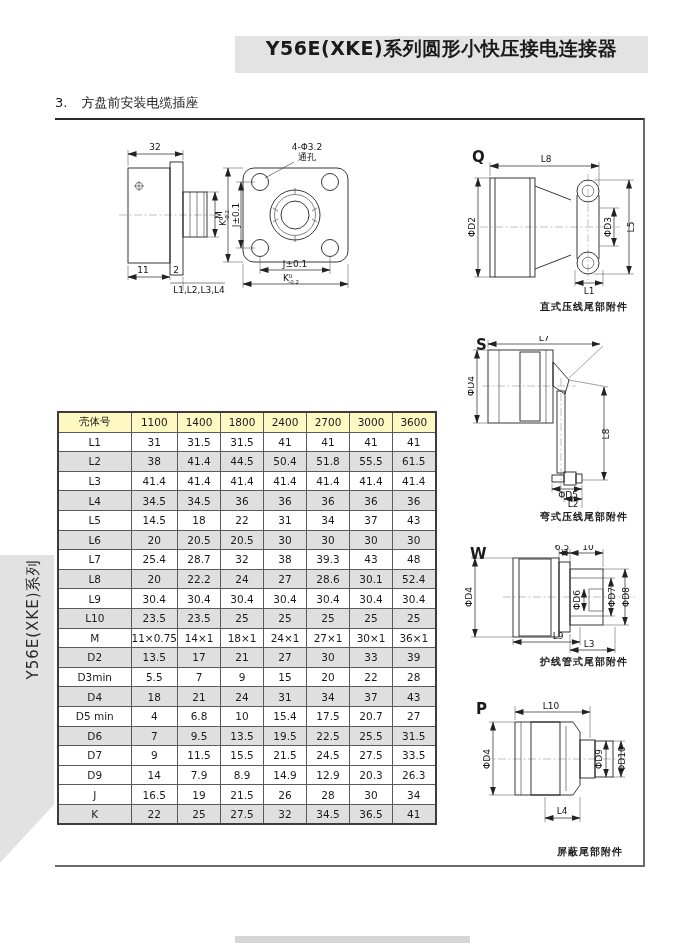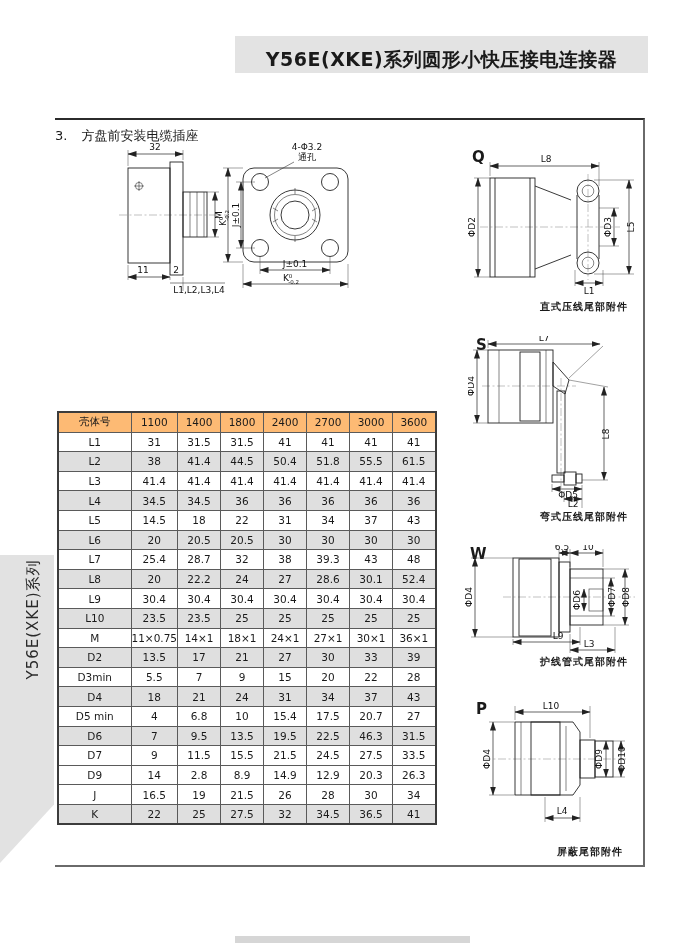--- a/index.html
+++ b/index.html
@@ -1,41 +1,41 @@
 <!DOCTYPE html>
 <html><head>
 <meta charset="utf-8">
 <style>
   html,body{margin:0;padding:0;width:700px;height:943px;background:#fff;
     font-family:"DejaVu Sans","Liberation Sans",sans-serif;color:#1a1a1a;overflow:hidden;}
   .abs{position:absolute;}
   
   .title-bar{left:235px;top:36px;width:413px;height:37px;background:#e3e3e3;
-    display:flex;align-items:flex-end;justify-content:center;font-size:19px;font-weight:bold;letter-spacing:.5px;}
-  .section-heading{left:55px;top:94px;font-size:13px;margin-top:33px;}
+    display:flex;align-items:flex-start;justify-content:center;font-size:19px;font-weight:bold;letter-spacing:.5px;}
+  .section-heading{left:55px;top:94px;font-size:13px;}
   .section-heading .no{margin-right:14px;}
   
   .frame{left:55px;top:118px;width:588px;height:745px;border-top:2px solid #2b2b2b;
     border-right:2px solid #6a6a6a;border-bottom:2px solid #6a6a6a;}
   .bottom-strip{left:235px;top:936px;width:235px;height:7px;background:#d6d6d6;}
   
   .sidebar-tab{left:0;top:555px;width:54px;height:308px;background:#e2e2e2;
     clip-path:polygon(0 0,100% 0,100% 81%,0 100%);}
   .sidebar-label{left:-42px;top:610px;width:150px;text-align:center;transform:rotate(-90deg);
     font-size:15px;color:#2a2a2a;letter-spacing:1px;}
   
   .dwg-letter{font-size:15px;font-weight:bold;}
   .dwg-caption{width:150px;text-align:right;font-size:10px;font-weight:bold;letter-spacing:1px;}
   
   table.dim{position:absolute;left:57px;top:411px;border-collapse:collapse;
     font-size:10.5px;table-layout:fixed;border:2px solid #3c3c3c;}
   table.dim td{border:1px solid #5a5a5a;text-align:center;vertical-align:middle;
     padding:0;height:18.6px;overflow:hidden;white-space:nowrap;}
   table.dim col.c0{width:73px;} table.dim col.cn{width:43px;}
-  [data-name="table-header-row"]{background:#fdba74;padding-left:14px;}
+  [data-name="table-header-row"]{background:#fef9c3;padding-left:14px;}
   tr.shade{background:#dfdfdf;}
   
   svg text{font-family:"DejaVu Sans","Liberation Sans",sans-serif;font-size:9px;fill:#111;}
   svg text.tolwrap tspan.tol{font-size:5.5px;}
   .part{fill:none;stroke:#222;stroke-width:0.9;}
   .thin{fill:none;stroke:#333;stroke-width:0.6;}
   .ext{stroke:#444;stroke-width:0.5;}
   .dim-line{stroke:#222;stroke-width:0.7;marker-start:url(#mAs);marker-end:url(#mA);}
   .cl{stroke:#999;stroke-width:0.6;stroke-dasharray:8 2.5 2 2.5;}
 </style>
@@ -460,37 +460,37 @@
         <td data-name="table-cell">20.7</td>
         <td data-name="table-cell">27</td>
       </tr>
       <tr data-name="table-row" class="shade">
         <td data-name="row-label">D6</td>
         <td data-name="table-cell">7</td>
         <td data-name="table-cell">9.5</td>
         <td data-name="table-cell">13.5</td>
         <td data-name="table-cell">19.5</td>
         <td data-name="table-cell">22.5</td>
-        <td data-name="table-cell">46.3</td>
+        <td data-name="table-cell">25.5</td>
         <td data-name="table-cell">31.5</td>
       </tr>
       <tr data-name="table-row">
         <td data-name="row-label">D7</td>
         <td data-name="table-cell">9</td>
         <td data-name="table-cell">11.5</td>
         <td data-name="table-cell">15.5</td>
         <td data-name="table-cell">21.5</td>
         <td data-name="table-cell">24.5</td>
         <td data-name="table-cell">27.5</td>
         <td data-name="table-cell">33.5</td>
       </tr>
       <tr data-name="table-row">
         <td data-name="row-label">D9</td>
         <td data-name="table-cell">14</td>
-        <td data-name="table-cell">2.8</td>
+        <td data-name="table-cell">7.9</td>
         <td data-name="table-cell">8.9</td>
         <td data-name="table-cell">14.9</td>
         <td data-name="table-cell">12.9</td>
         <td data-name="table-cell">20.3</td>
         <td data-name="table-cell">26.3</td>
       </tr>
       <tr data-name="table-row">
         <td data-name="row-label">J</td>
         <td data-name="table-cell">16.5</td>
         <td data-name="table-cell">19</td>

